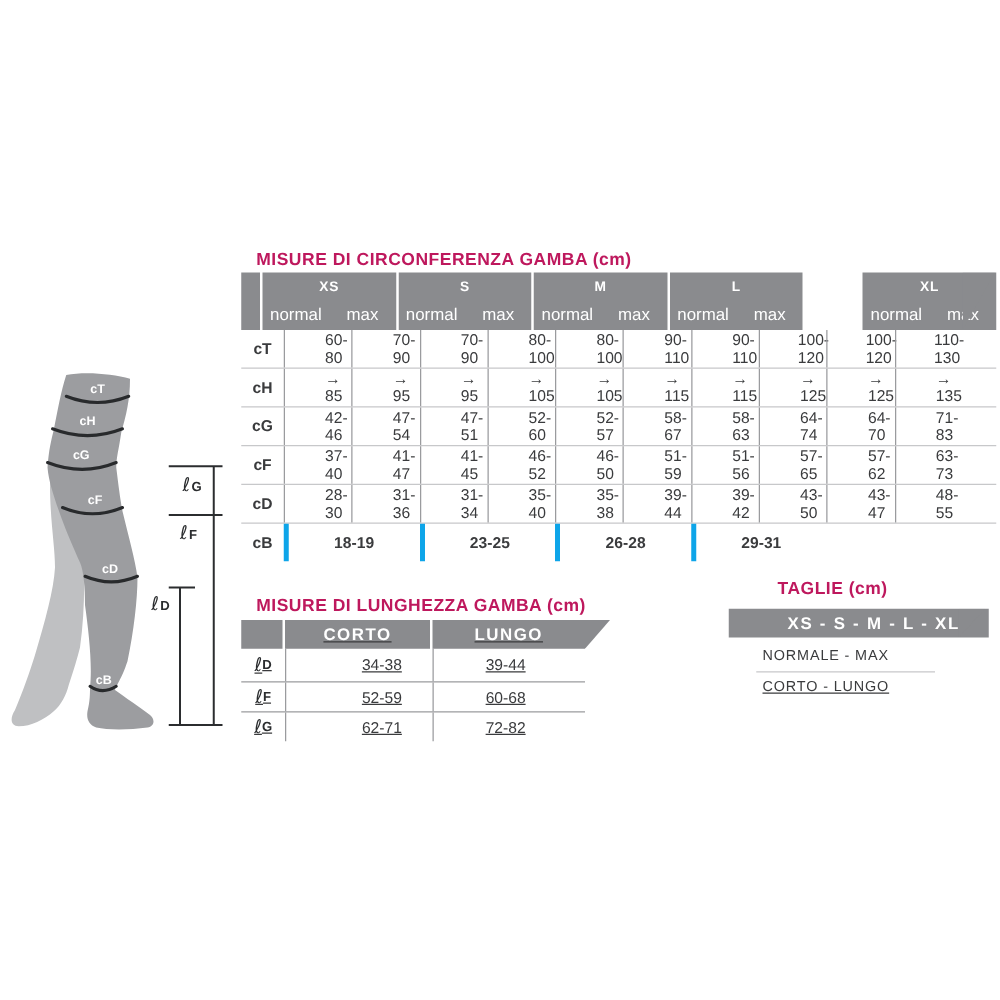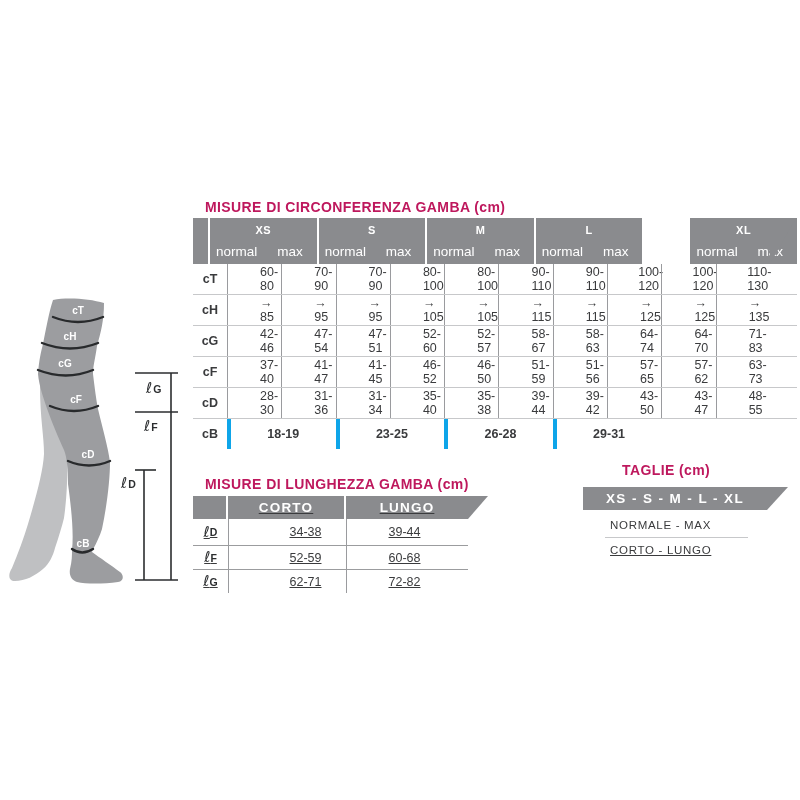--- a/index.html
+++ b/index.html
@@ -43,21 +43,21 @@
   .t2row + .t2row{border-top:1px solid #9b9c9e;}
   .rlabel2{width:35px;display:flex;align-items:center;justify-content:center;}
   .c2a{width:118px;padding-left:36px;}
   .c2b{width:116px;}
   .c2a,.c2b{border-left:1px solid #9a9b9e;box-sizing:border-box;display:flex;align-items:center;justify-content:center;font-size:12.5px;}
   .lscr{font-family:"DejaVu Sans",sans-serif;font-style:italic;font-size:15px;color:#2b2d2f;line-height:1;}
   .lcap{font-size:10.5px;font-weight:bold;color:#2b2d2f;}
 
   
   .banner{position:absolute;left:583px;top:487px;width:184px;height:23px;background:#8a8b8e;color:#fff;
-          font-weight:bold;font-size:13.5px;letter-spacing:1.4px;display:flex;align-items:center;justify-content:center;}
+          font-weight:bold;font-size:13.5px;letter-spacing:1.4px;display:flex;align-items:center;justify-content:center;padding-left:24px;}
   .banner::after{content:"";position:absolute;left:184px;top:0;width:21px;height:23px;background:#8a8b8e;clip-path:polygon(0 0,100% 0,0 100%);}
   .pline{position:absolute;font-size:11.5px;color:#3a3b3d;letter-spacing:0.7px;white-space:nowrap;}
   .p1{left:610px;top:519px;}
   .pdivider{position:absolute;left:605px;top:537px;width:143px;height:1px;background:#c7c8ca;}
   .p2{left:610px;top:544px;text-decoration:underline;}
 
   
   .leg{position:absolute;left:8px;top:292px;}
   .bandlab{font-size:10px;font-weight:bold;fill:#ffffff;font-family:"Liberation Sans",sans-serif;}
   .mline{stroke:#2b2d2f;stroke-width:1.6;}

